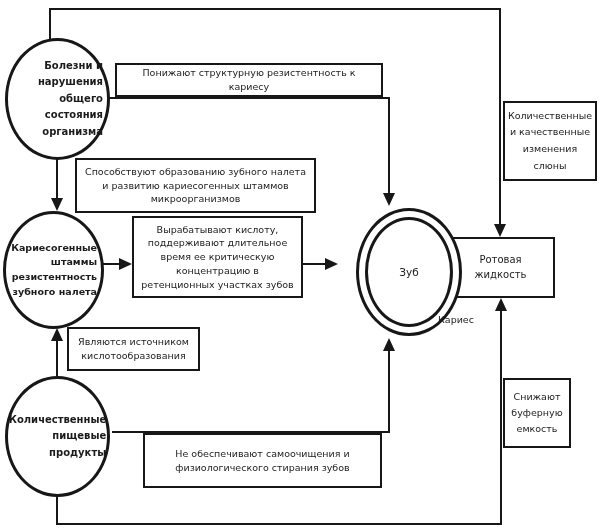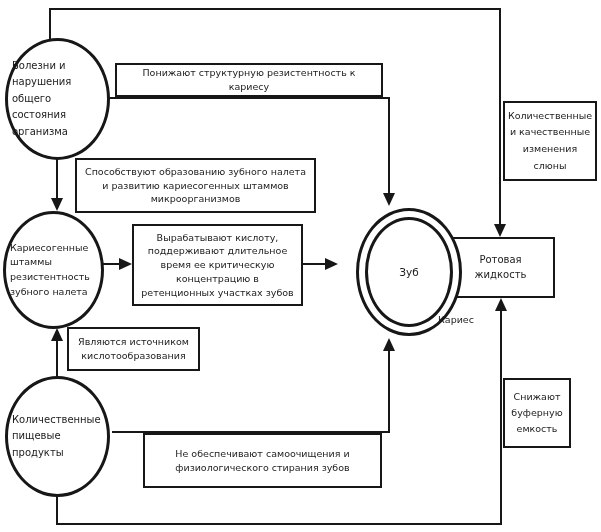--- a/index.html
+++ b/index.html
@@ -2,22 +2,22 @@
 <html><head>
 <meta charset="utf-8">
 <style>
   html,body{margin:0;padding:0;}
   body{
     width:601px;height:532px;position:relative;background:#ffffff;
     font-family:"DejaVu Sans",sans-serif;color:#1b1b1b;overflow:hidden;
   }
   .circle{
     position:absolute;border:3px solid #171717;border-radius:50%;
-    display:flex;align-items:center;justify-content:center;text-align:left;
-    background:#ffffff;font-size:10px;line-height:1.65;padding:4px;box-sizing:border-box;
+    display:flex;align-items:center;justify-content:center;text-align:right;
+    background:#ffffff;font-size:10px;line-height:1.65;padding:4px;box-sizing:border-box;font-weight:bold;
   }
   .box{
     position:absolute;border:2px solid #171717;background:#ffffff;
     display:flex;align-items:center;justify-content:center;text-align:center;
     font-size:9.5px;line-height:1.45;padding:2px 5px;box-sizing:border-box;
   }
   .line{position:absolute;background:#171717;}
   .ah{position:absolute;width:0;height:0;}
   .ah-down{border-left:6px solid transparent;border-right:6px solid transparent;border-top:13px solid #171717;}
   .ah-up{border-left:6px solid transparent;border-right:6px solid transparent;border-bottom:13px solid #171717;}
@@ -92,21 +92,21 @@
 <div class="caries-label">Кариес</div>
 
 <div class="box" style="left:115px;top:63px;width:268px;height:34px;">
   <span>Понижают структурную резистентность к кариесу</span>
 </div>
 
 <div class="box" style="left:75px;top:158px;width:241px;height:55px;">
   <span>Способствуют образованию зубного налета и развитию кариесогенных штаммов микроорганизмов</span>
 </div>
 
-<div class="box" style="left:132px;top:224px;width:171px;height:82px;">
+<div class="box" style="left:132px;top:216px;width:171px;height:82px;">
   <span>Вырабатывают кислоту, поддерживают длительное время ее критическую концентрацию в ретенционных участках зубов</span>
 </div>
 
 <div class="box" style="left:67px;top:327px;width:133px;height:44px;">
   <span>Являются источником кислотообразования</span>
 </div>
 
 <div class="box" style="left:143px;top:433px;width:239px;height:55px;">
   <span>Не обеспечивают самоочищения и физиологического стирания зубов</span>
 </div>

